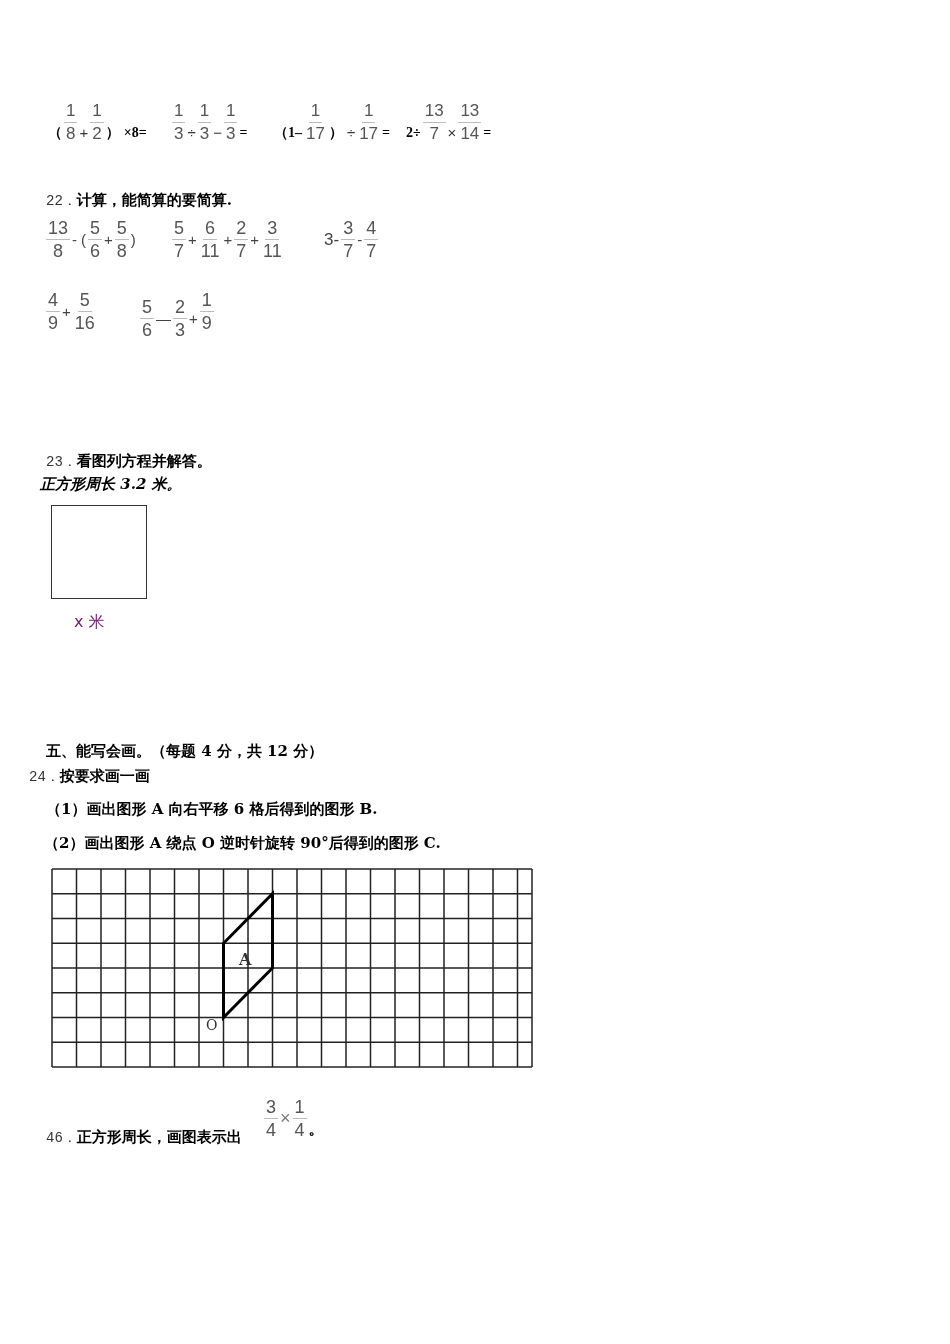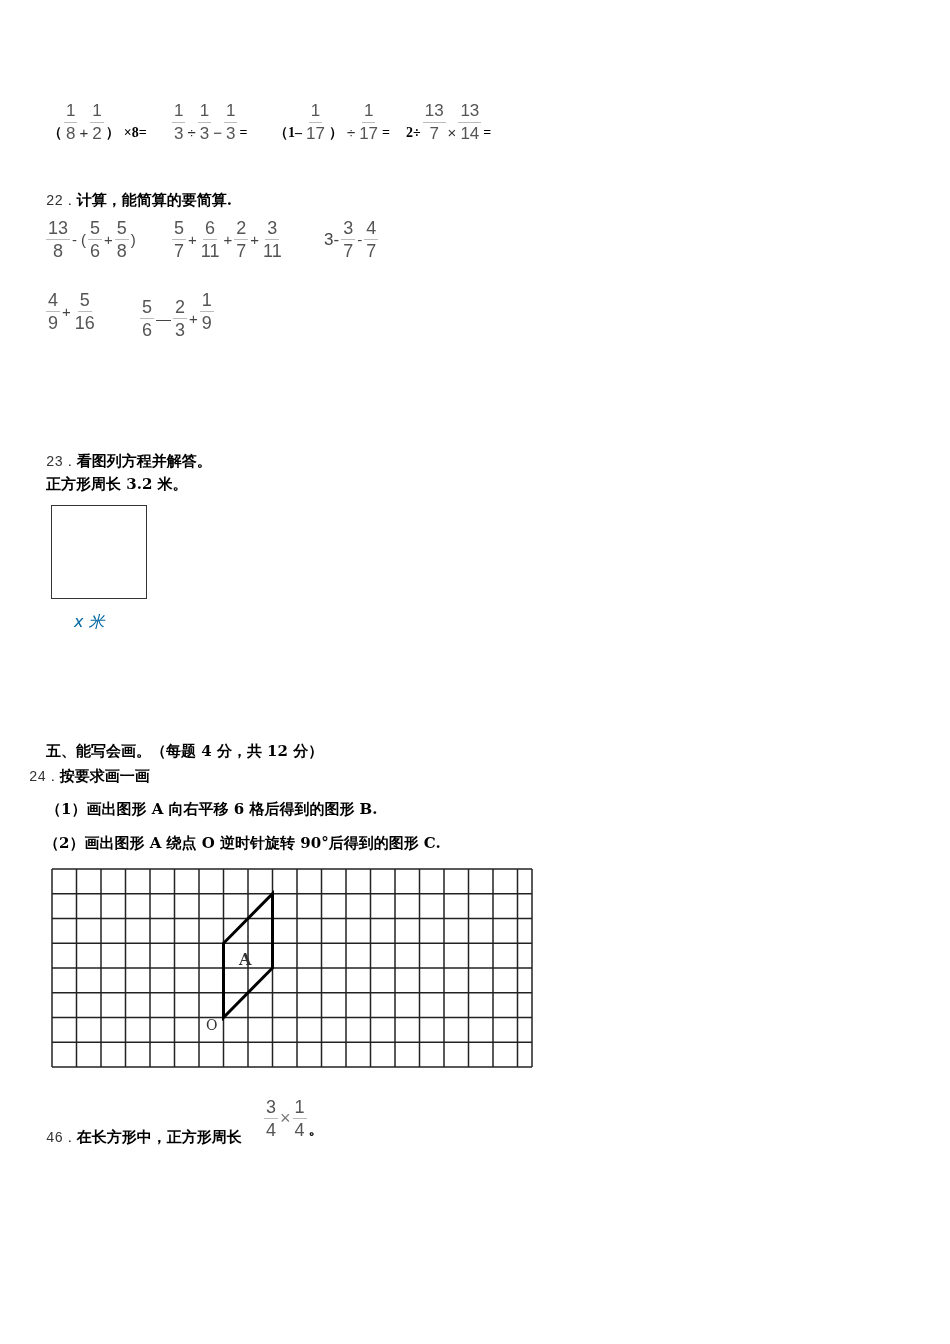--- a/index.html
+++ b/index.html
@@ -168,23 +168,23 @@
   <span class="op" style="margin-top:14px;">+</span>
   <span class="frac">
       <span class="num">1</span>
       <span class="den">9</span>
     </span>
 </div>
 
 <div class="abs txt" style="left:46px; top:448px;">
   <span class="qnum">23．</span><span>看图列方程并解答。</span>
 </div>
-<div class="abs txt" style="left:46px; top:471px;">正方形周长 3.2 米。</div>
+<div class="abs txt" style="left:40px; top:471px;font-style:italic;">正方形周长 3.2 米。</div>
 <div class="abs square" style="left:51px; top:505px; width:96px; height:94px;"></div>
-<div class="abs" style="left:74px; top:612px; font-size:16px; font-family:'DejaVu Sans', sans-serif; color:#0369a1;font-style:italic;">x 米</div>
+<div class="abs" style="left:74px; top:612px; font-size:16px; font-family:'DejaVu Sans', sans-serif; color:#701a75;">x 米</div>
 
 <div class="abs txt" style="left:46px; top:738px;">五、能写会画。（每题 4 分，共 12 分）</div>
 
 <div class="abs txt" style="left:29px; top:763px;">
   <span class="qnum">24．</span><span>按要求画一画</span>
 </div>
 <div class="abs txt" style="left:46px; top:796px;">（1）画出图形 A 向右平移 6 格后得到的图形 B.</div>
 <div class="abs txt" style="left:44px; top:830px;">（2）画出图形 A 绕点 O 逆时针旋转 90°后得到的图形 C.</div>
 
 <svg class="grid-svg" style="left:0; top:0;" width="950" height="1344">
@@ -219,21 +219,21 @@
       <line x1="52" x2="532" y1="1017.5" y2="1017.5"></line>
       <line x1="52" x2="532" y1="1042.25" y2="1042.25"></line>
       <line x1="52" x2="532" y1="1067" y2="1067"></line>
     </g>
   <polygon id="shape-a" fill="none" stroke="#000" stroke-width="3" points="223.5,1017.5 223.5,943.25 272.5,893.75 272.5,968"></polygon>
 </svg>
 <div class="abs" style="left:239px; top:950px; font-size:16px; font-weight:bold; color:#333;">A</div>
 <div class="abs" style="left:206px; top:1017px; font-size:14px; color:#333;">O</div>
 
 <div class="abs txt" style="left:46px; top:1124px;">
-  <span class="qnum">46．</span><span>在长方形中，正方形周长</span>
+  <span class="qnum">46．</span><span>正方形周长，画图表示出</span>
 </div>
 <div class="abs expr2" style="left:264px; top:1097px;">
   <span class="frac">
       <span class="num">3</span>
       <span class="den">4</span>
     </span>
   <span class="op" style="color:#777; font-size:18px;">×</span>
   <span class="frac">
       <span class="num">1</span>
       <span class="den">4</span>

